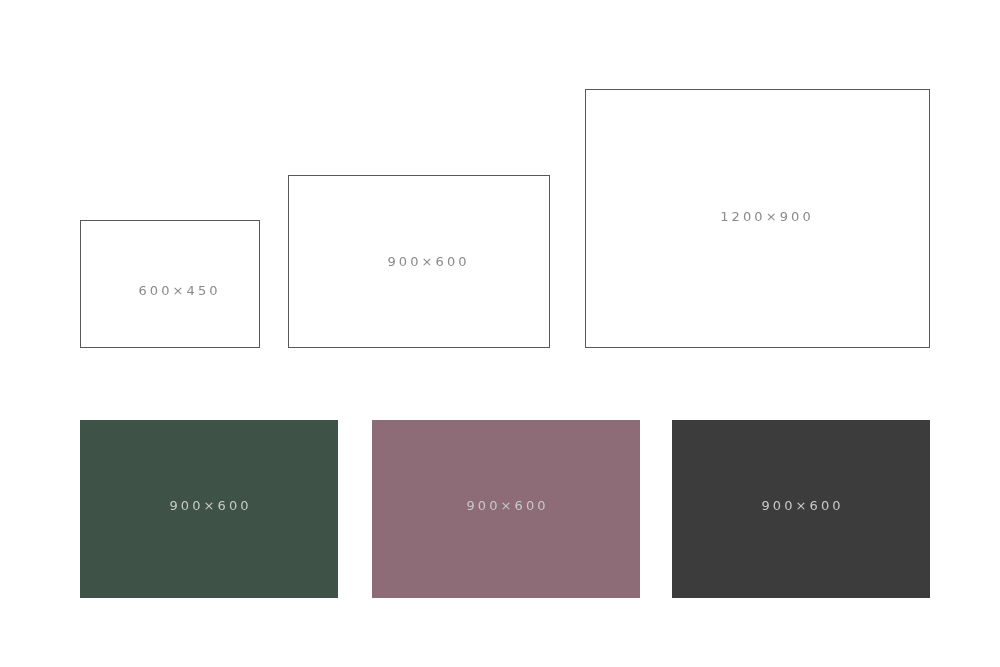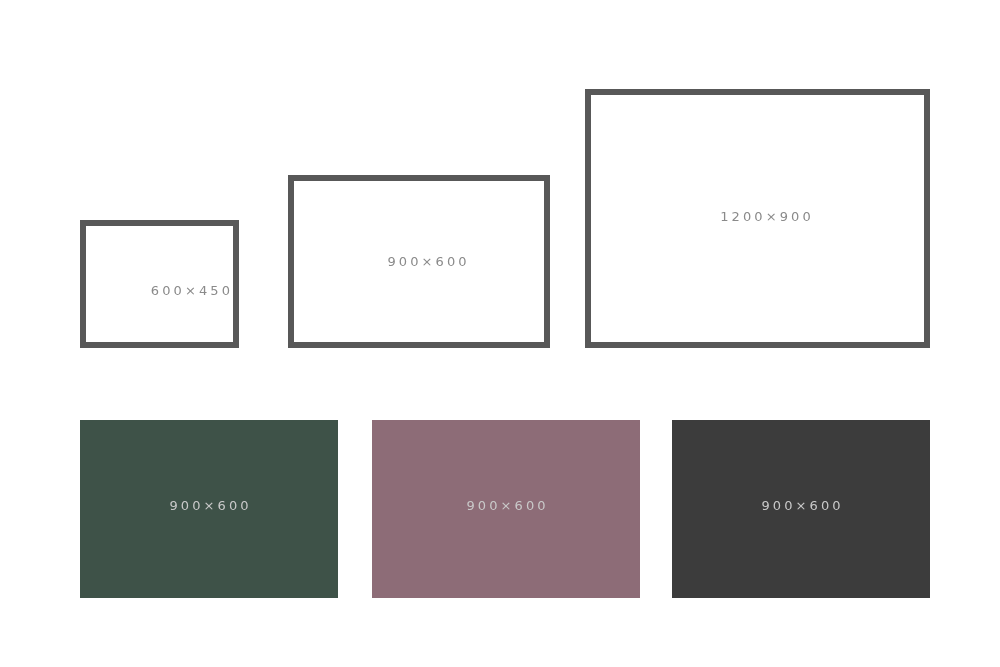--- a/index.html
+++ b/index.html
@@ -26,21 +26,21 @@
     position: absolute;
     box-sizing: border-box;
     display: flex;
     align-items: center;
     justify-content: center;
   }
 
   
   .placeholder.outlined {
     background: #ffffff;
-    border: 6px solid #737373;
+    border: 1px solid #737373;
     padding-left: 16px;
   }
 
   
   .placeholder.filled {
     border: none;
   }
 
   .ph-label {
     font-family: "DejaVu Sans", sans-serif;
@@ -55,21 +55,21 @@
 
   .outlined .ph-label {
     color: #8a8a8a;
   }
 
   .filled .ph-label {
     color: #c9c9c9;
   }
 
   
-  #ph-600x450  { left: 80px;  top: 220px; width: 159px; height: 128px; justify-content: flex-end; }
+  #ph-600x450  { left: 80px;  top: 220px; width: 180px; height: 128px; }
   #ph-900x600  { left: 288px; top: 175px; width: 262px; height: 173px; }
   #ph-1200x900 { left: 585px; top: 89px;  width: 345px; height: 259px; }
 
   
   #ph-600x450 .ph-label  { transform: translateY(6px); }
   #ph-900x600 .ph-label  { transform: translateY(0px); }
   #ph-1200x900 .ph-label { transform: translateY(-2px); }
 
   
   #ph-green  { left: 80px;  top: 420px; width: 258px; height: 178px; }

